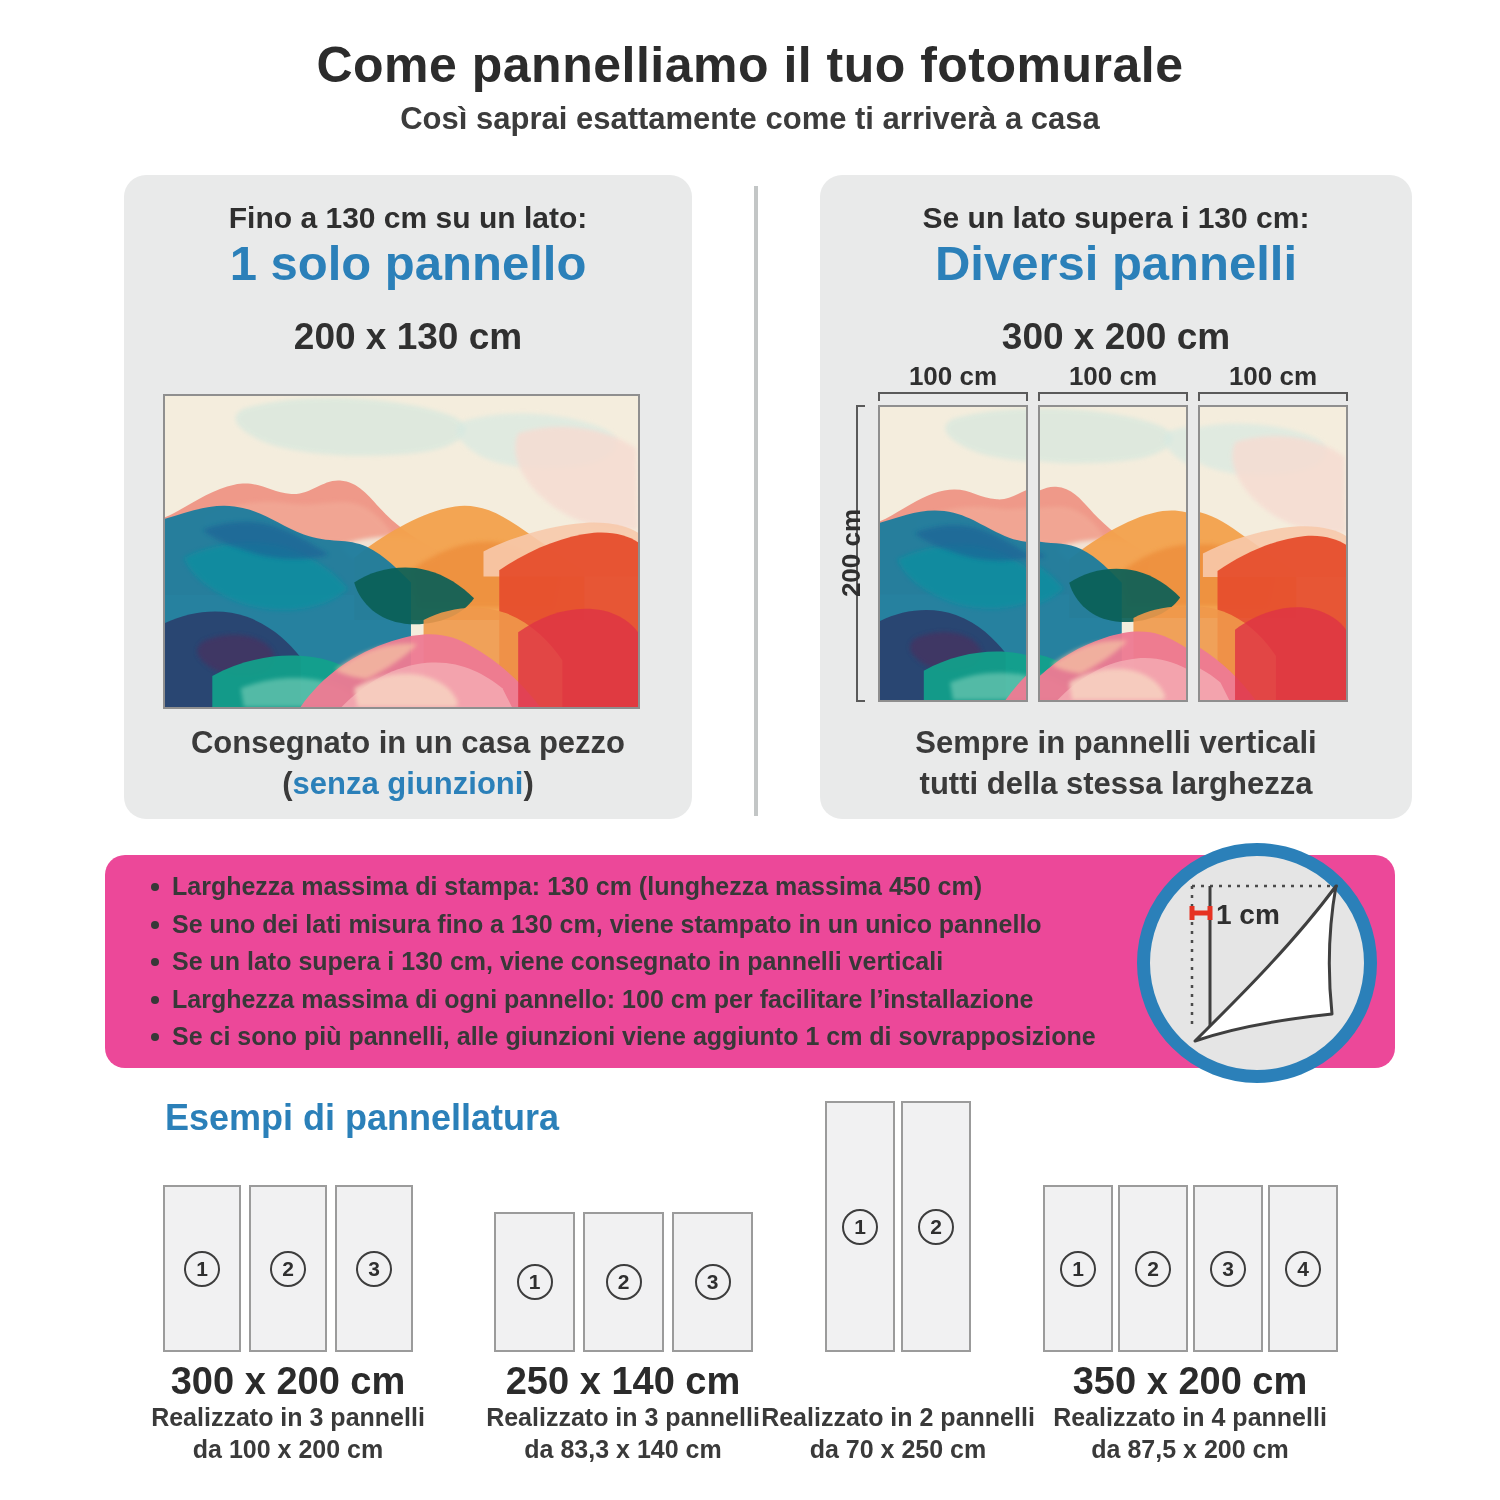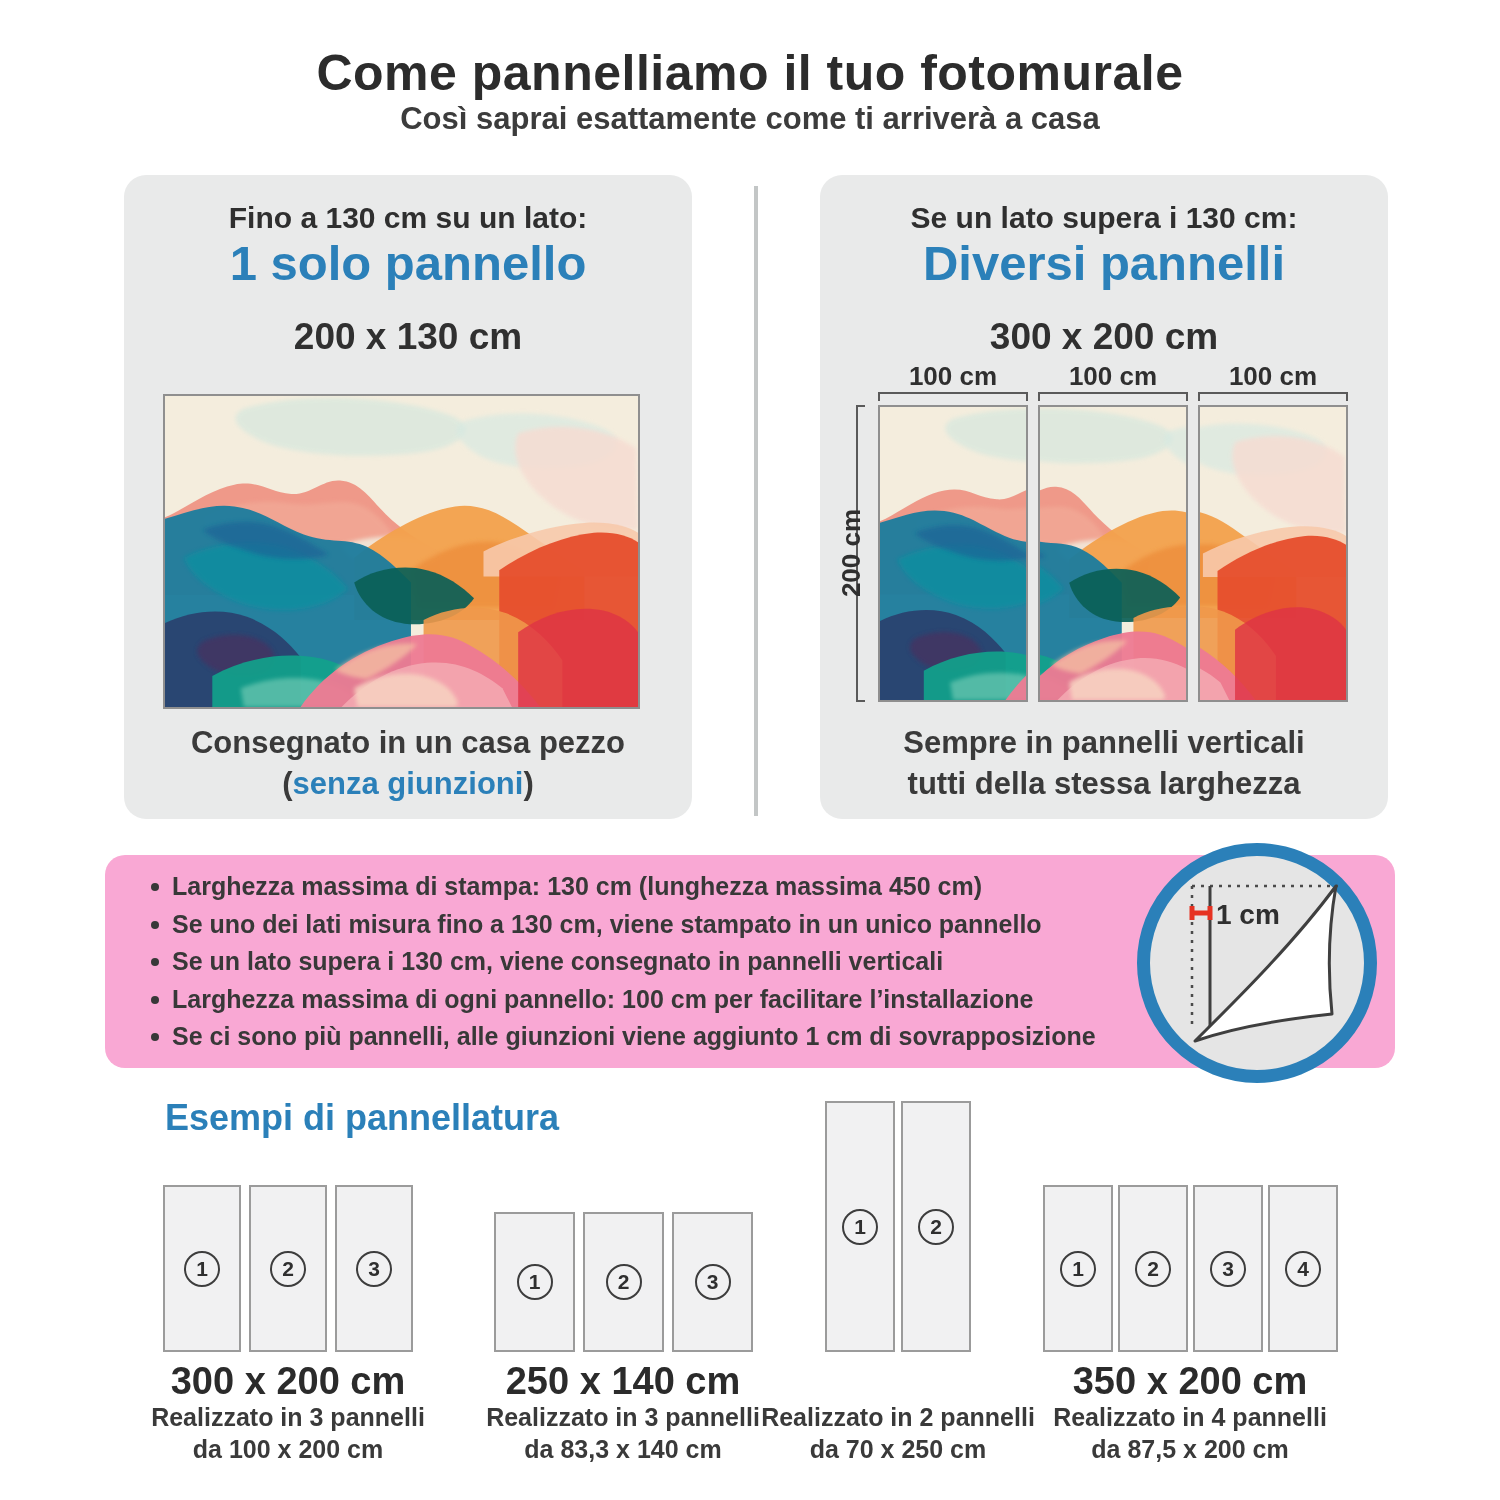--- a/index.html
+++ b/index.html
@@ -2,34 +2,34 @@
 <html><head>
 <meta charset="utf-8">
 <style>
   html,body { margin:0; padding:0; background:#ffffff; }
   .page {
     position:relative; width:1500px; height:1500px; background:#ffffff;
     font-family:"Liberation Sans", sans-serif; color:#343434; overflow:hidden;
   }
   
   .title {
-    position:absolute; top:44px; left:0; width:100%; text-align:center;
+    position:absolute; top:36px; left:0; width:100%; text-align:center;
     font-size:50px; font-weight:bold; color:#2c2c2c; letter-spacing:0.5px;
   }
   .subtitle {
     position:absolute; top:101px; left:0; width:100%; text-align:center;
     font-size:31px; font-weight:bold; color:#3c3c3c;
   }
   
   .card {
     position:absolute; top:175px; width:568px; height:644px;
     background:#e9eaea; border-radius:22px;
   }
   .card-left  { left:124px; }
-  .card-right { left:820px; }
+  .card-right { left:820px;padding-left:24px; }
   .divider { position:absolute; left:754px; top:186px; width:4px; height:630px; background:#c3c6c6; }
 
   .card-condition { position:absolute; top:26px; left:0; width:100%; text-align:center;
     font-size:30px; font-weight:bold; color:#2f2f2f; }
   .card-headline  { position:absolute; top:60px; left:0; width:100%; text-align:center;
     font-size:49px; font-weight:bold; color:#2b80b9; }
   .card-size      { position:absolute; top:141px; left:0; width:100%; text-align:center;
     font-size:37px; font-weight:bold; color:#303030; }
   .card-footer    { position:absolute; top:547px; left:0; width:100%; text-align:center;
     font-size:31px; font-weight:bold; color:#3a3a3a; line-height:41px; }
@@ -49,21 +49,21 @@
   .pos-0 { left:58px; } .pos-1 { left:218px; } .pos-2 { left:378px; }
   .panel-slice { position:absolute; top:230px; width:150px; height:297px; box-sizing:border-box;
     border:2px solid #8f8f8f; background:#f4eddd; }
   .v-bracket { position:absolute; left:36px; top:230px; width:9px; height:297px; box-sizing:border-box;
     border-left:2px solid #5a5a5a; border-top:2px solid #5a5a5a; border-bottom:2px solid #5a5a5a; }
   .v-label { position:absolute; left:-30px; top:364px; width:120px; height:28px; text-align:center;
     font-size:26px; font-weight:bold; color:#2f2f2f; transform:rotate(-90deg); }
 
   
   .rules { position:absolute; left:105px; top:855px; width:1290px; height:213px;
-    background:#f9a8d4; border-radius:20px; }
+    background:#ec4899; border-radius:20px; }
   .rules ul { position:absolute; left:40px; top:13px; margin:0; padding:0; list-style:none; width:1010px; }
   .rules li { position:relative; padding-left:27px; font-size:25px; font-weight:bold;
     color:#383838; line-height:37.5px; white-space:nowrap; }
   .rules li::before { content:''; position:absolute; left:6px; top:15px; width:8px; height:8px;
     border-radius:50%; background:#383838; }
 
   .overlap-circle { position:absolute; left:1137px; top:843px; width:240px; height:240px;
     box-sizing:border-box; background:#e5e5e5; border:13px solid #2b80b9; border-radius:50%; }
   .overlap-circle svg { display:block; width:100%; height:100%; }
 

